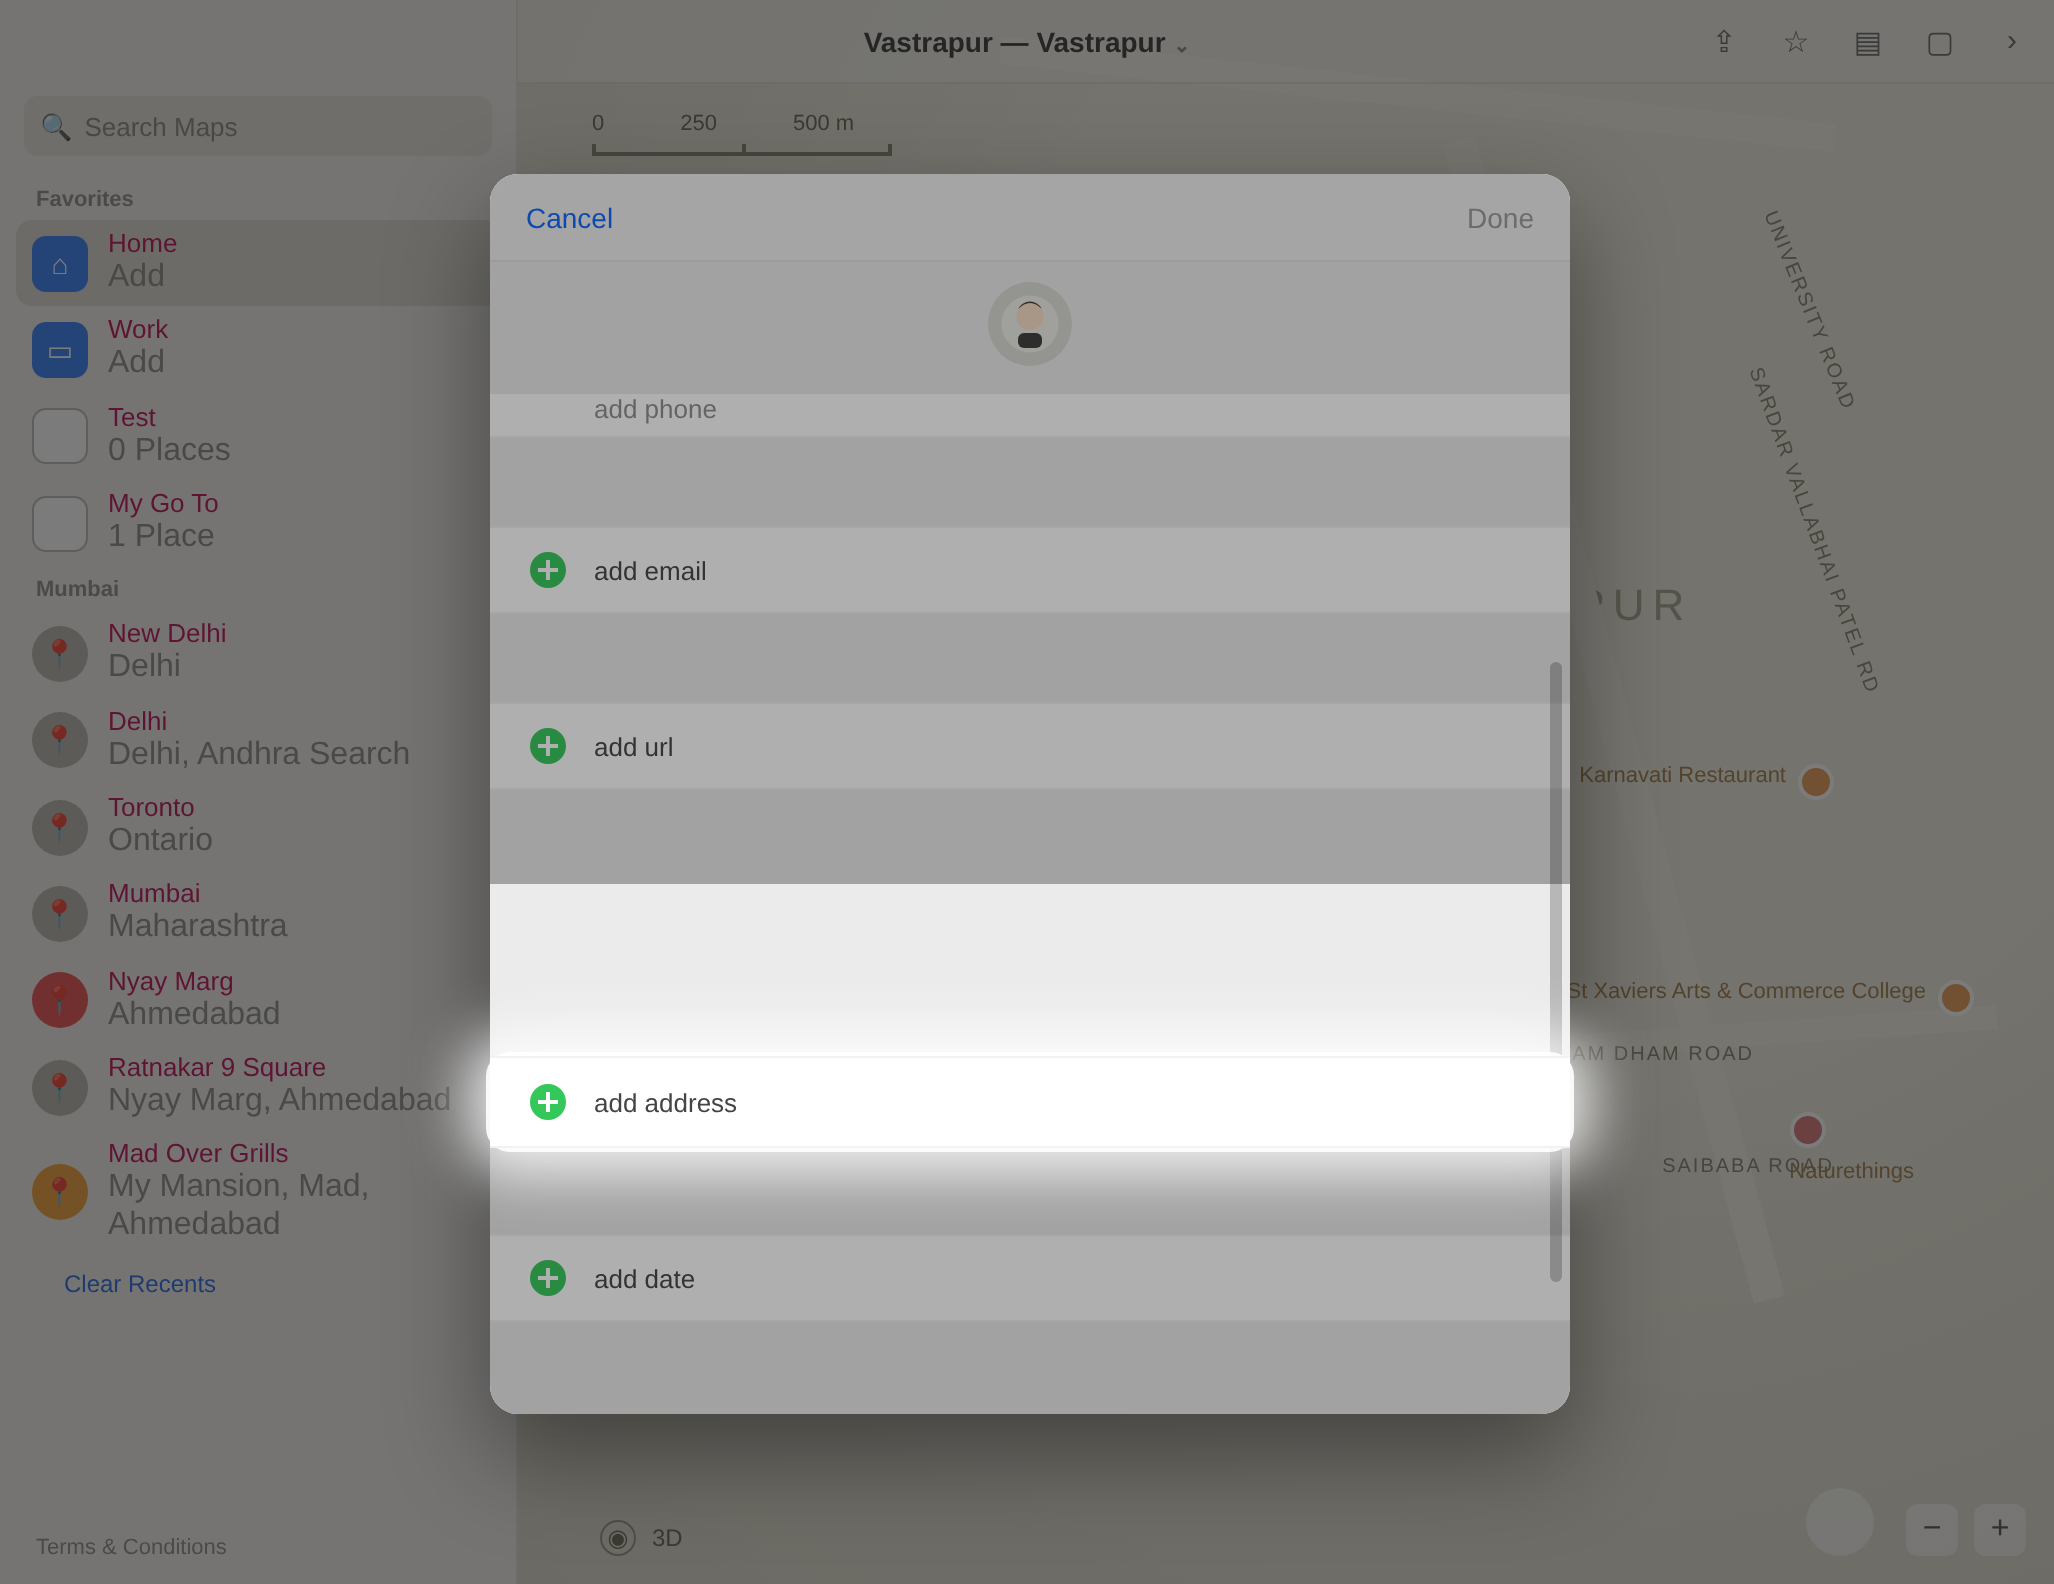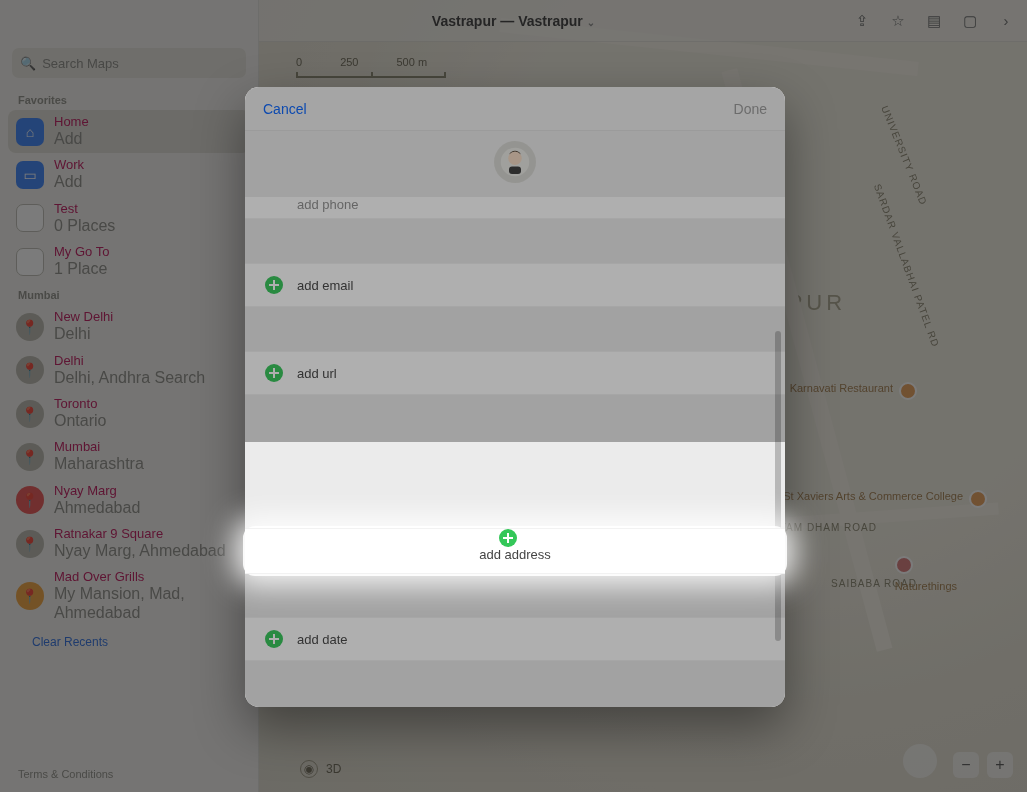--- a/index.html
+++ b/index.html
@@ -138,21 +138,21 @@
   .modal-dim-top, .modal-dim-bot {
     position:absolute; left:245px; width:540px; background:rgba(20,20,20,0.34);
     pointer-events:none;
   }
   .modal-dim-top{ top:87px; height:355px; border-radius:14px 14px 0 0; }
   .modal-dim-bot{ top:574px; height:133px; border-radius:0 0 14px 14px; }
 
   
   .field-row.highlight{
     position:absolute; left:245px; top:528px; width:540px; height:46px;
-    z-index:60; border-radius:0;flex-direction:column;
+    z-index:60; border-radius:0;
   }
 </style>
 </head>
 <body>
 
 <div class="app">
 
   <div class="map">
     <div class="big" style="left:510px; top:290px;">APUR</div>
     <div class="road" style="left:240px; top:40px; width:420px; height:14px; transform:rotate(6deg);"></div>

